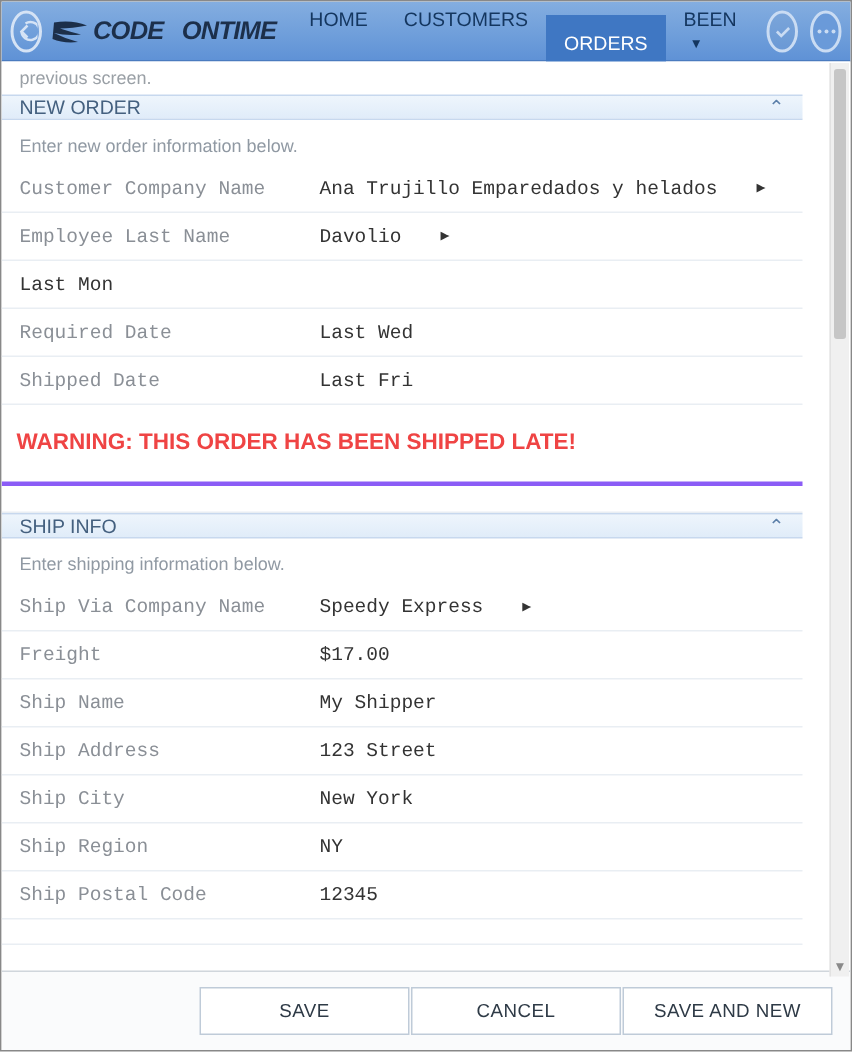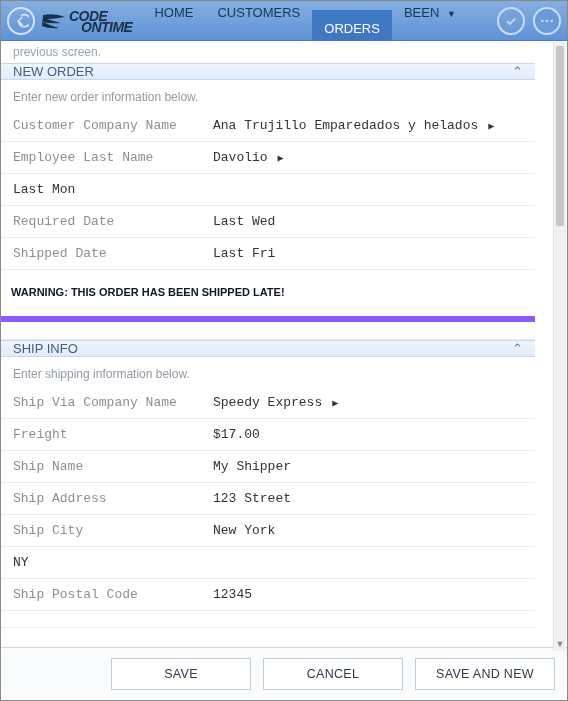--- a/index.html
+++ b/index.html
@@ -12,21 +12,21 @@
     padding: 0 6px;
     border-bottom: 1px solid #4a7bbf;
   }
   .back-btn {
     width: 28px; height: 28px; border-radius: 50%;
     border: 2px solid #d5e3f5; display:flex; align-items:center; justify-content:center;
     color:#d5e3f5; margin-right:6px; cursor:pointer;
   }
   .logo { display:flex; align-items:center; font-weight:700; font-style:italic; color:#1c2f4a; letter-spacing:-0.5px; }
   .logo-wing { margin-right:2px; }
-  .logo-text { display:flex; flex-direction:column; line-height:0.75; font-size:14px; padding-top:2px;font-style:italic;}
+  .logo-text { display:flex; flex-direction:row; line-height:0.75; font-size:17px; padding-top:2px;font-style:italic;}
   .logo-text .t1 { }
   .logo-text .t2 { padding-left:12px; }
   .nav { display:flex; margin-left:10px; gap:0; }
   .nav-item {
     color:#14365f; font-size:13px; padding:11px 12px; cursor:pointer;
   }
   .nav-item.active { background:#3f77c3; color:#fff;margin-top:16px; }
   .spacer { flex:1; }
   .hdr-icon {
     width:28px; height:28px; border-radius:50%; border:2px solid #cadcf3;
@@ -43,30 +43,30 @@
     padding:0 12px; color:#44607f; font-size:13px; font-weight:400;
     display:flex; align-items:center; cursor:pointer;gap:12px;
   }
   .section-hdr .chev { margin-left:auto; color:#5b7fa9; }
   .section-desc { color:#9099a3; font-size:12px; padding:10px 12px 6px; }
   .row {
     display:flex; align-items:center; border-bottom:1px solid #e9eef3;
     padding:8px 12px; font-size:13px;font-family:Liberation Mono, monospace;
   }
   .row .label { width:200px; color:#8a8f96; }
-  .row .value { color:#333; flex:1; display:flex; align-items:center; }
+  .row .value { color:#333; flex:1; display:flex; align-items:center;gap:16px; }
   .pick { margin-left:10px; font-size:10px; color:#333; }
   .warning {
-    color:#0f172a; font-weight:700; font-size:11px; padding:16px 10px 18px;
-    border-bottom:6px solid #8b5cf6;
+    color:#ef4444; font-weight:700; font-size:15px; padding:16px 10px 18px;
+    border-bottom:3px solid #8b5cf6;
   }
   .gap { height:18px; border-bottom:1px solid #e9eef3; }
   .footer {
     border-top:1px solid #d0d6dc; background:#fafbfc;
-    padding:10px 12px; display:flex; gap:12px; justify-content:flex-end;
+    padding:10px 12px; display:flex; gap:1px; justify-content:flex-end;
   }
   .btn {
     flex:1; max-width:140px; text-align:center; background:#fff;
     border:1px solid #bfcbd8; color:#2e3a46; font-size:12.5px; padding:8px 0;
     cursor:pointer; letter-spacing:0.3px;
   }
   .scrollbar-fake {
     position:absolute; right:1px; top:41px; bottom:49px; width:13px;
     background:#f0f0f0; border-left:1px solid #e2e2e2;
   }
@@ -180,20 +180,21 @@
   </div>
   <div class="row">
     <div class="label">Ship Address</div>
     <div class="value">123 Street</div>
   </div>
   <div class="row">
     <div class="label">Ship City</div>
     <div class="value">New York</div>
   </div>
   <div class="row">
+    <div class="label">Ship Region</div>
     <div class="value">NY</div>
   </div>
   <div class="row">
     <div class="label">Ship Postal Code</div>
     <div class="value">12345</div>
   </div>
   <div class="row">
     
     
   </div>

